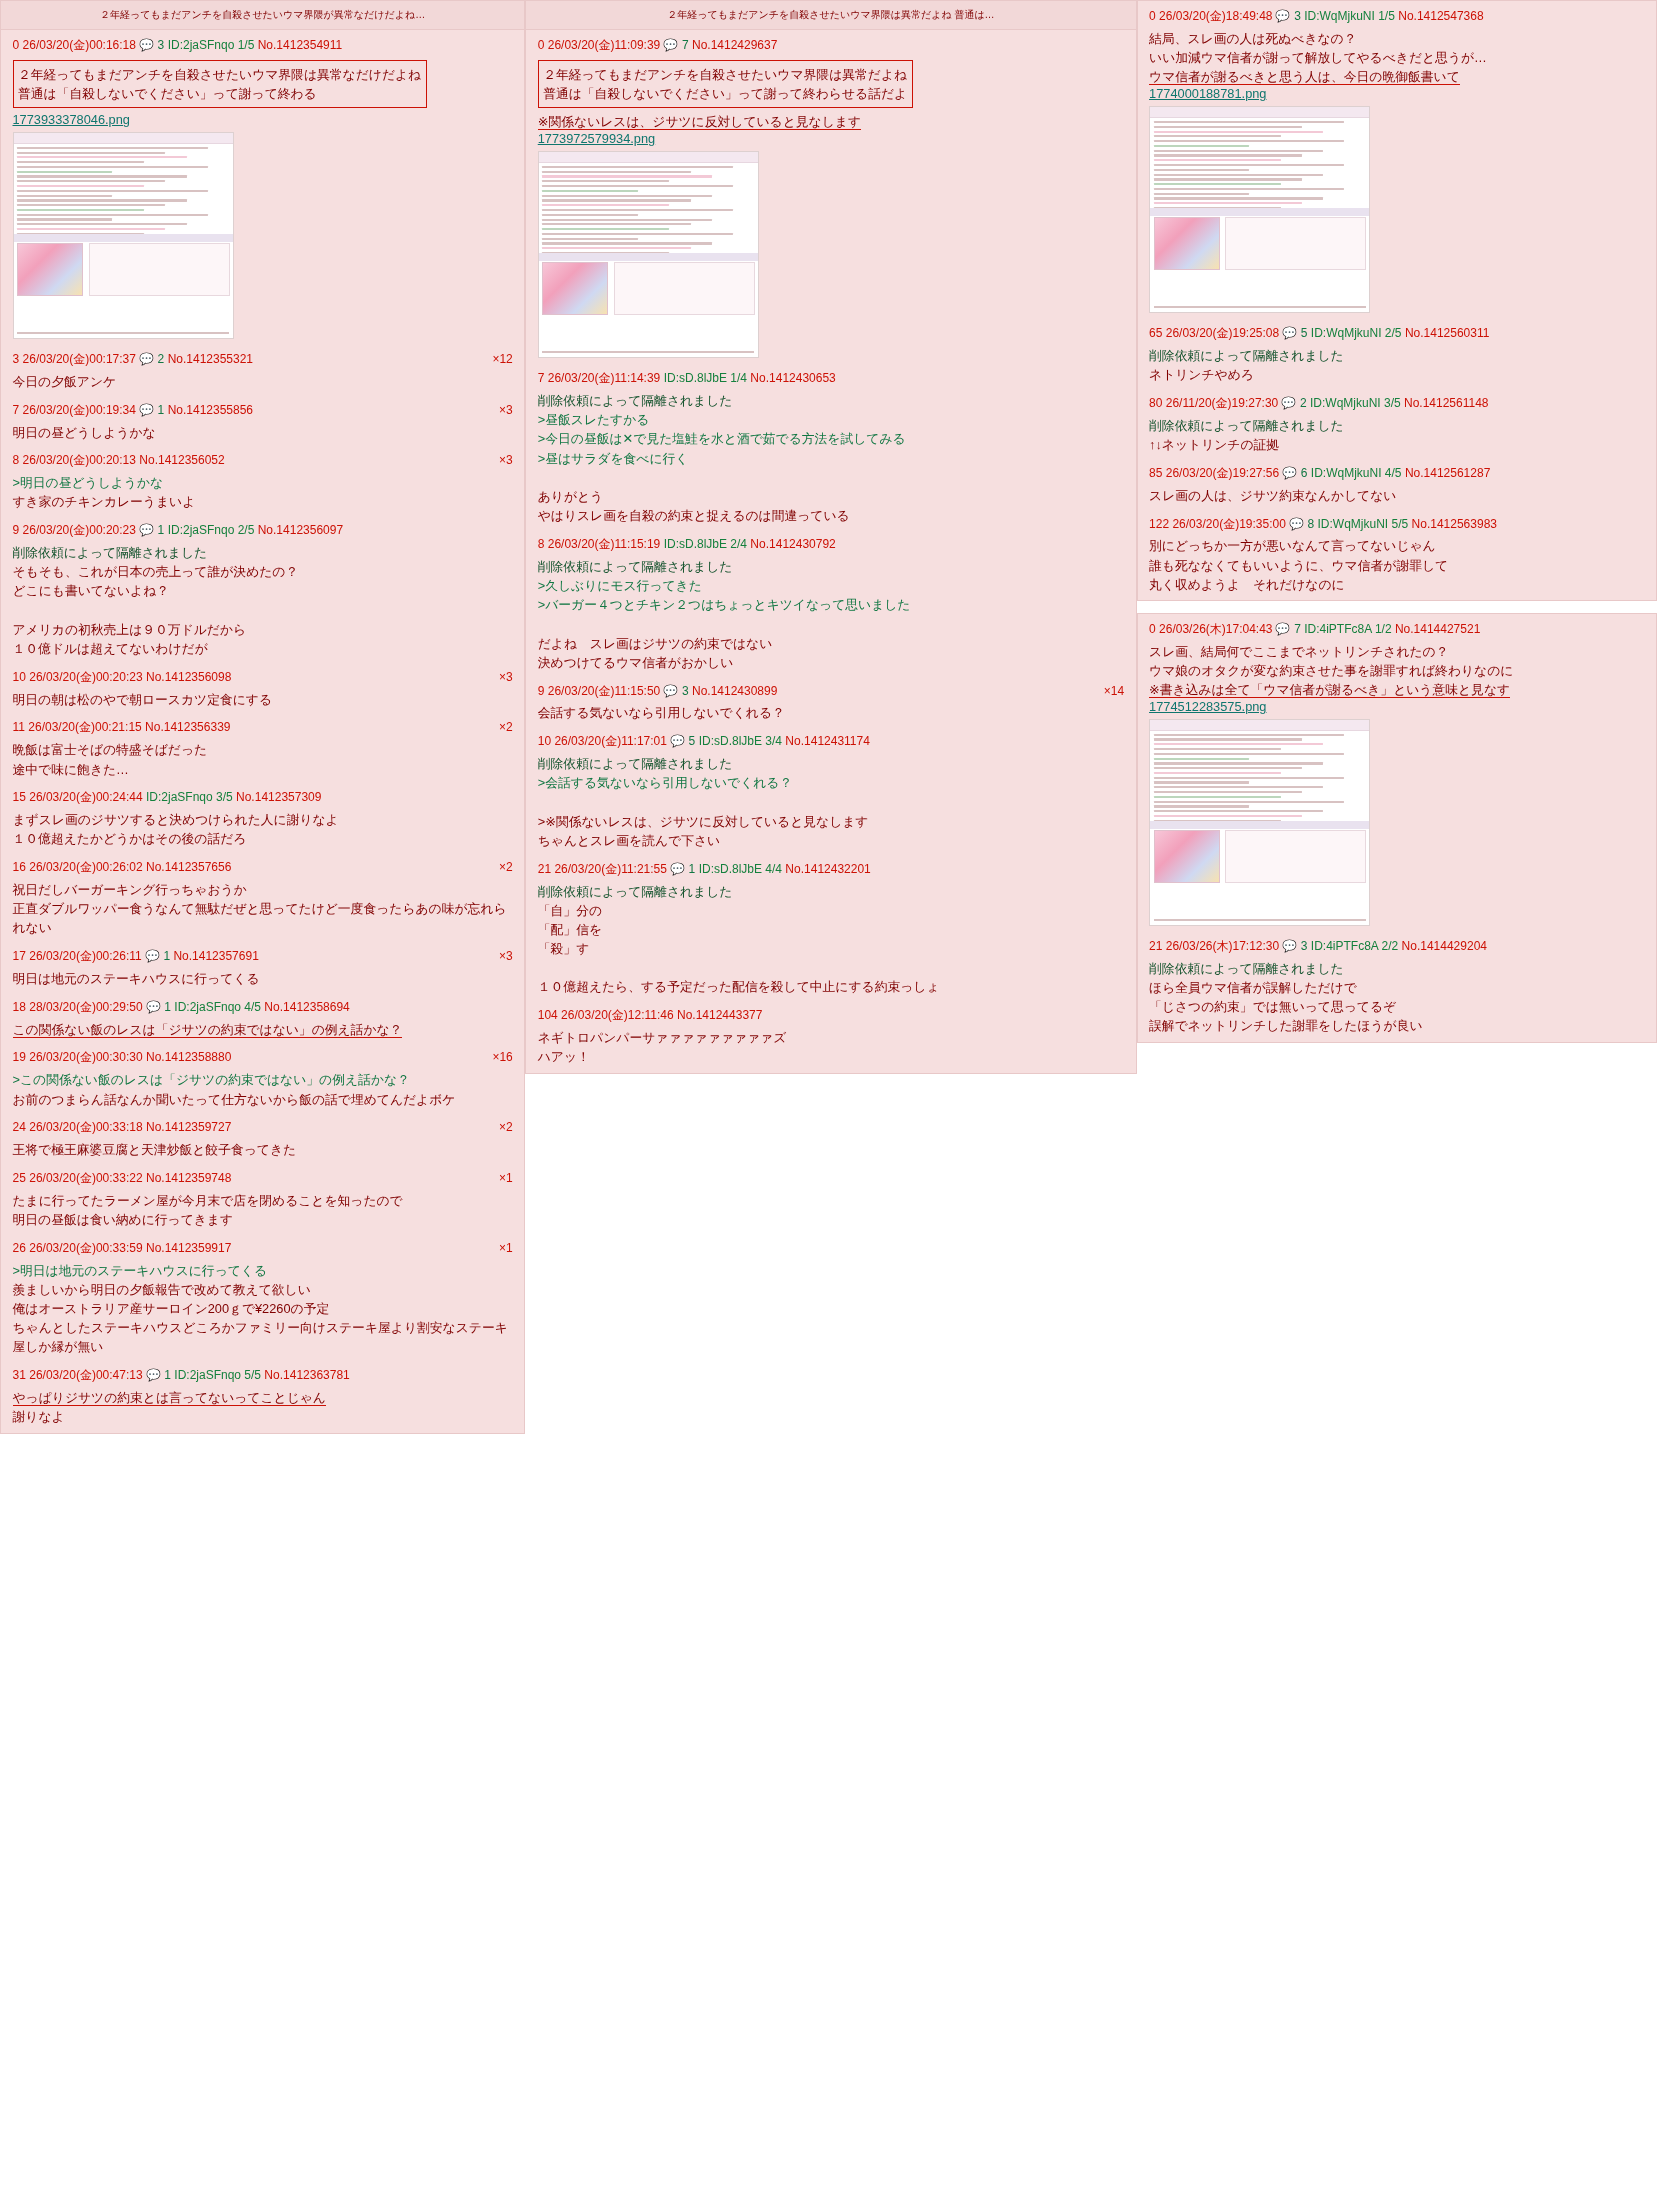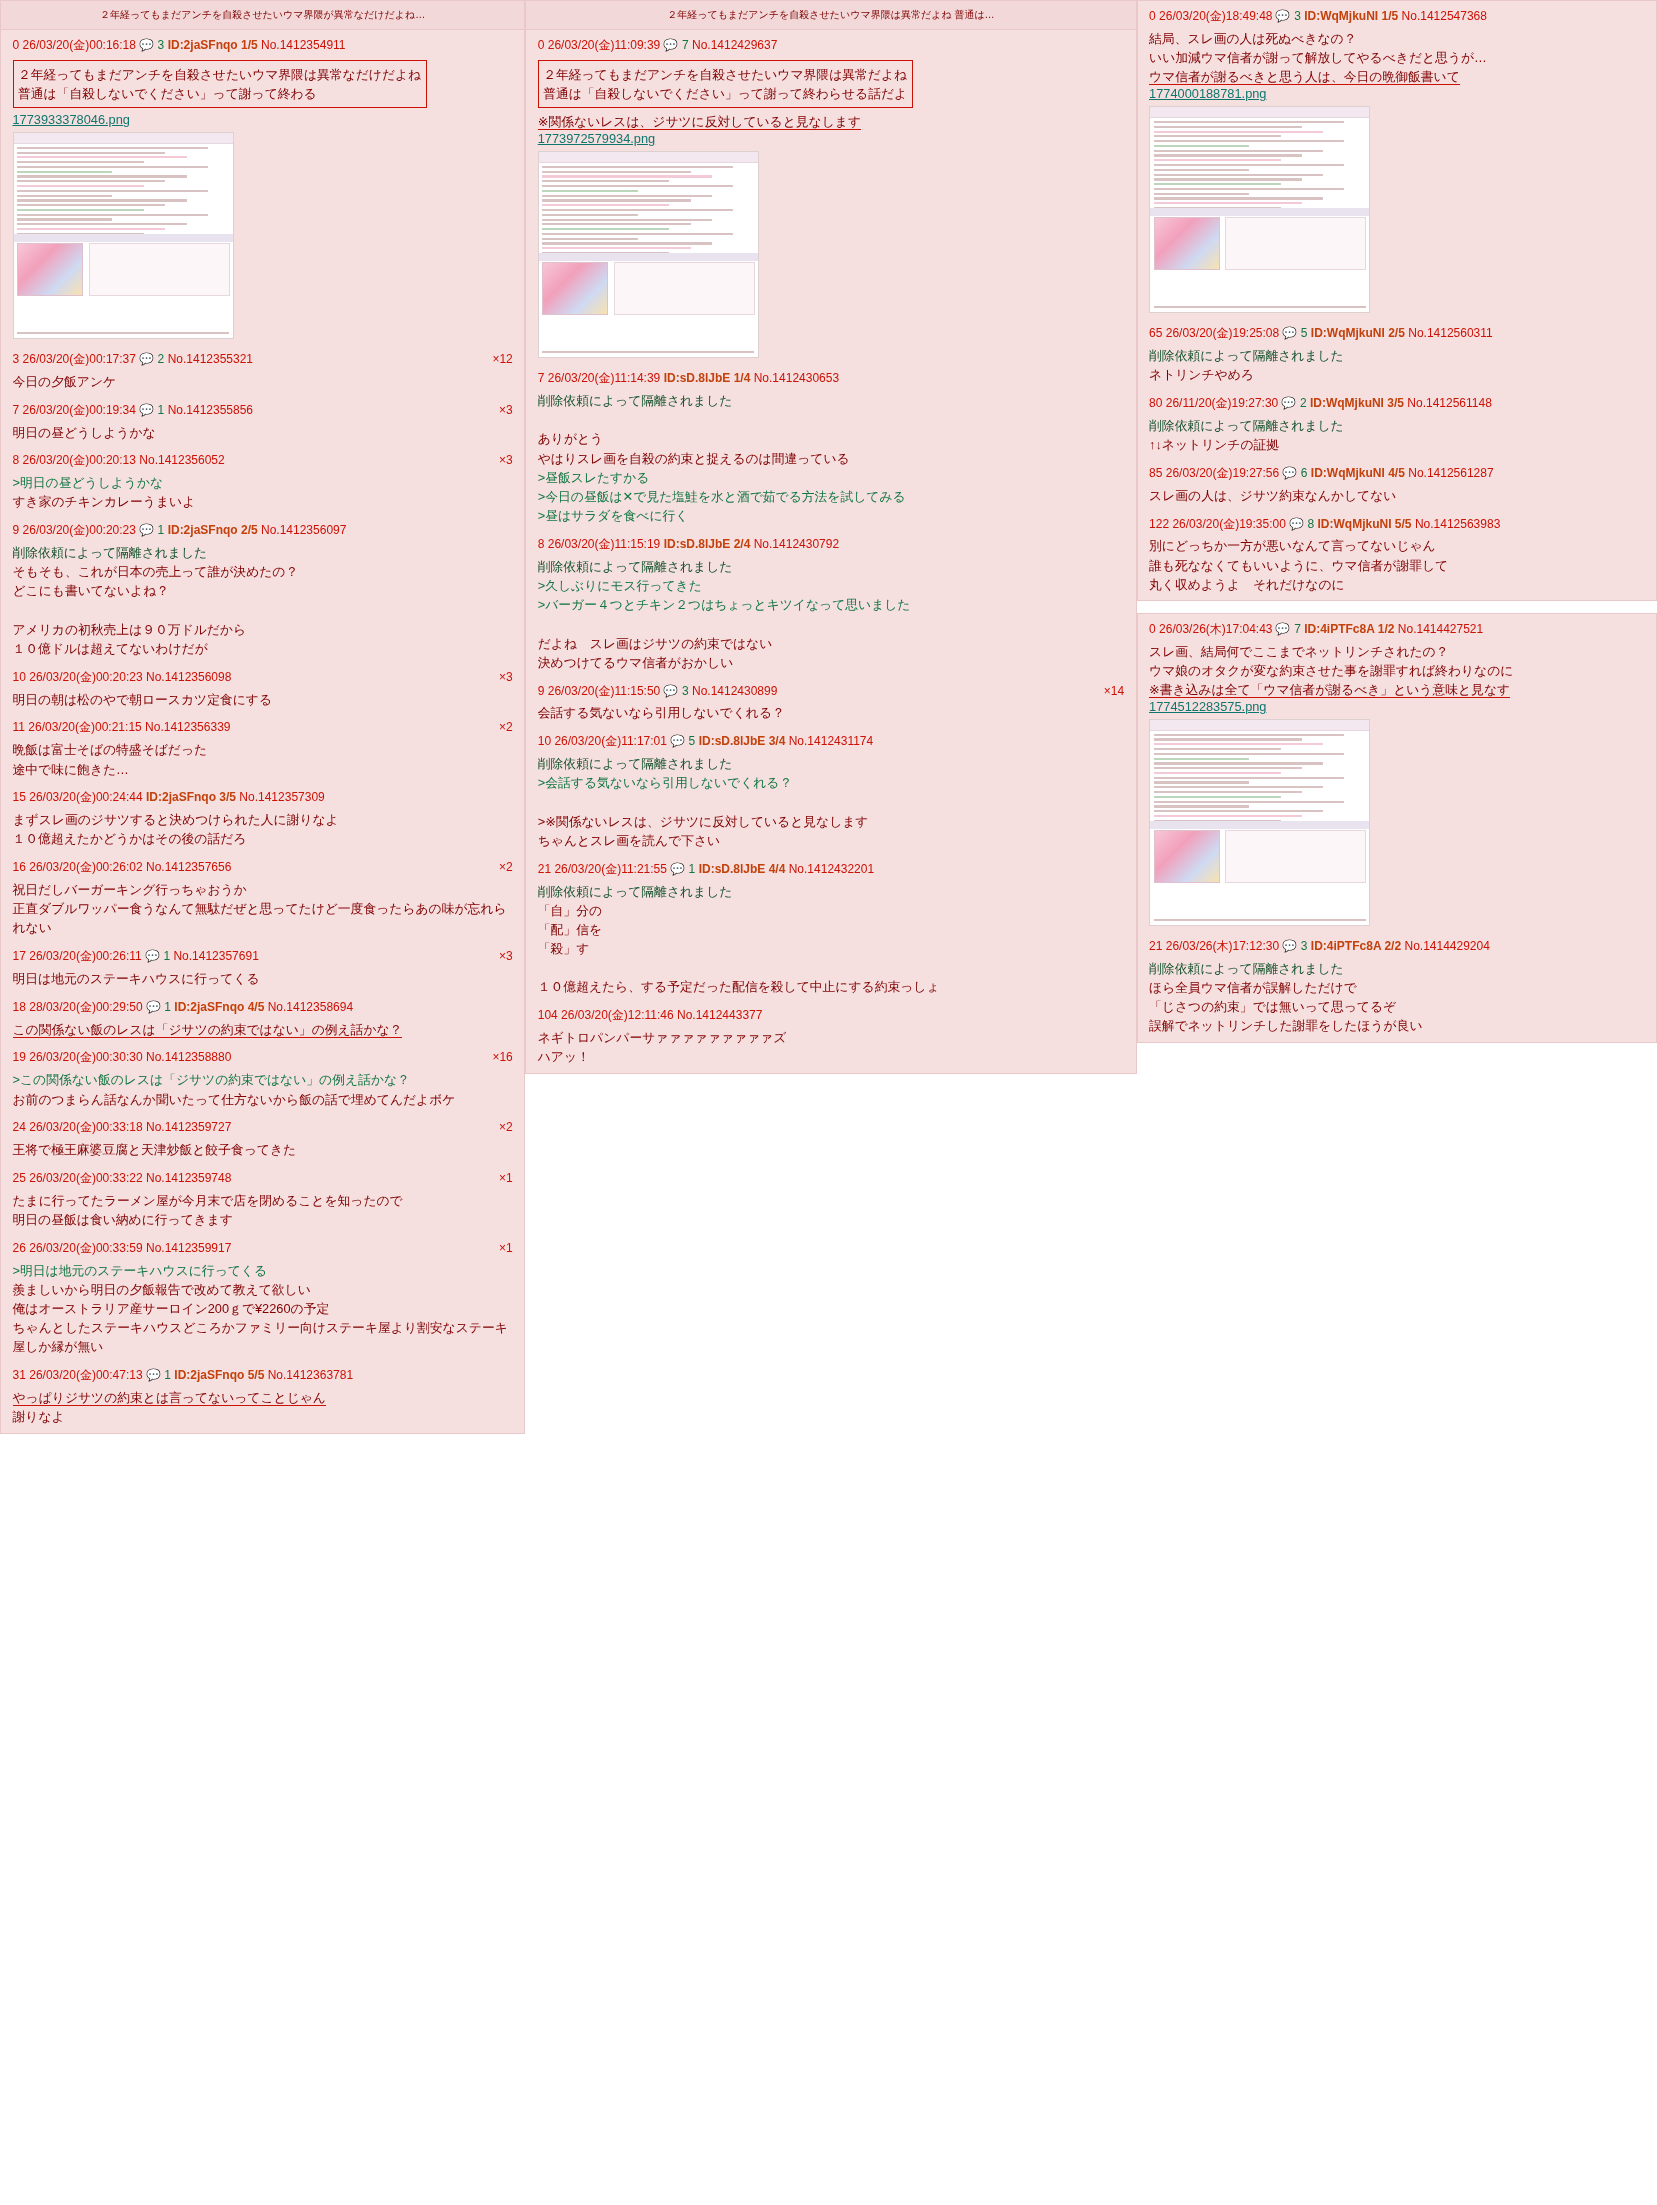--- a/index.html
+++ b/index.html
@@ -53,21 +53,21 @@
     font-size: 12px;
     line-height: 1.45;
     color: #cc1105;
     margin-bottom: 3.5px;
     word-break: break-all;
   }
   .meta .num { color: #cc1105; }
   .meta .date { color: #cc1105; }
   .meta .replies { color: #117743; font-weight: normal; }
   .meta .bubble { color: #3a6ea5; }
-  .meta .uid { color: #c2410c; font-weight: bold; }
+  .meta .uid { color: #15803d; }
   .meta .nopost { color: #cc1105; }
   .meta .ctr {
     position: absolute;
     right: 11.5px;
     color: #cc1105;
     font-size: 12px;
     margin-left: 12px;
   }
   .body {
     font-size: 12.8px;
@@ -433,26 +433,26 @@
       </div>
 
       <div class="post">
         <div class="meta">
           <span class="num">7</span>
           <span class="date">26/03/20(金)11:14:39</span>
           <span class="uid">ID:sD.8lJbE 1/4</span>
           <span class="nopost">No.1412430653</span>
         </div>
         <div class="delnote">削除依頼によって隔離されました</div>
+        <div class="body quote">&gt;昼飯スレたすかる
+&gt;今日の昼飯は✕で見た塩鮭を水と酒で茹でる方法を試してみる
+&gt;昼はサラダを食べに行く</div>
         <div class="body">
 ありがとう
 やはりスレ画を自殺の約束と捉えるのは間違っている</div>
-        <div class="body quote">&gt;昼飯スレたすかる
-&gt;今日の昼飯は✕で見た塩鮭を水と酒で茹でる方法を試してみる
-&gt;昼はサラダを食べに行く</div>
       </div>
 
       <div class="post">
         <div class="meta">
           <span class="num">8</span>
           <span class="date">26/03/20(金)11:15:19</span>
           <span class="uid">ID:sD.8lJbE 2/4</span>
           <span class="nopost">No.1412430792</span>
         </div>
         <div class="delnote">削除依頼によって隔離されました</div>

